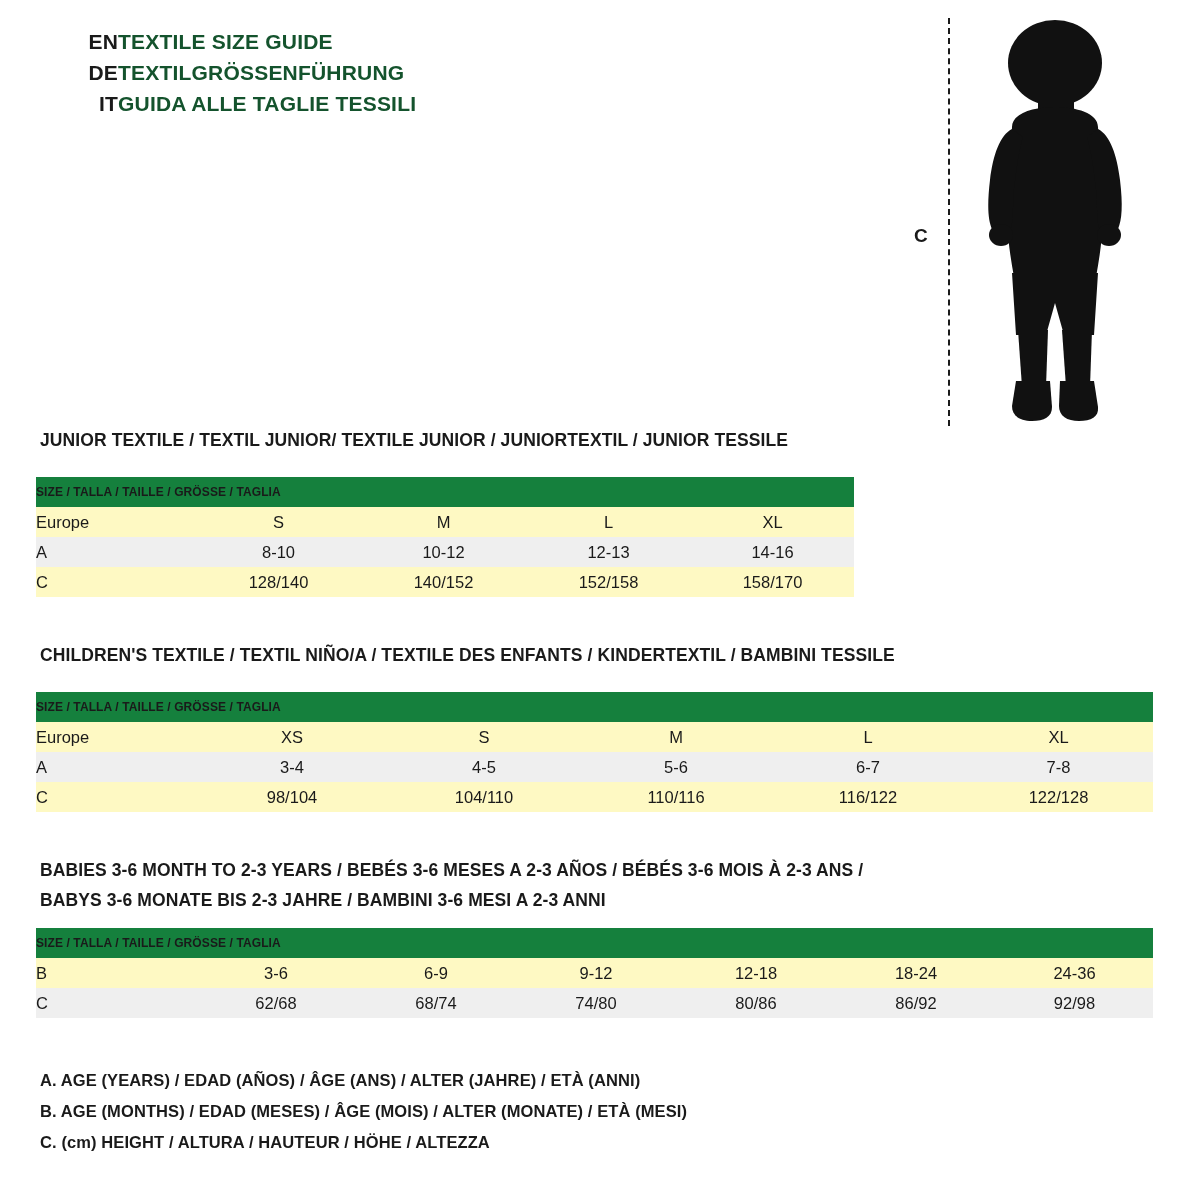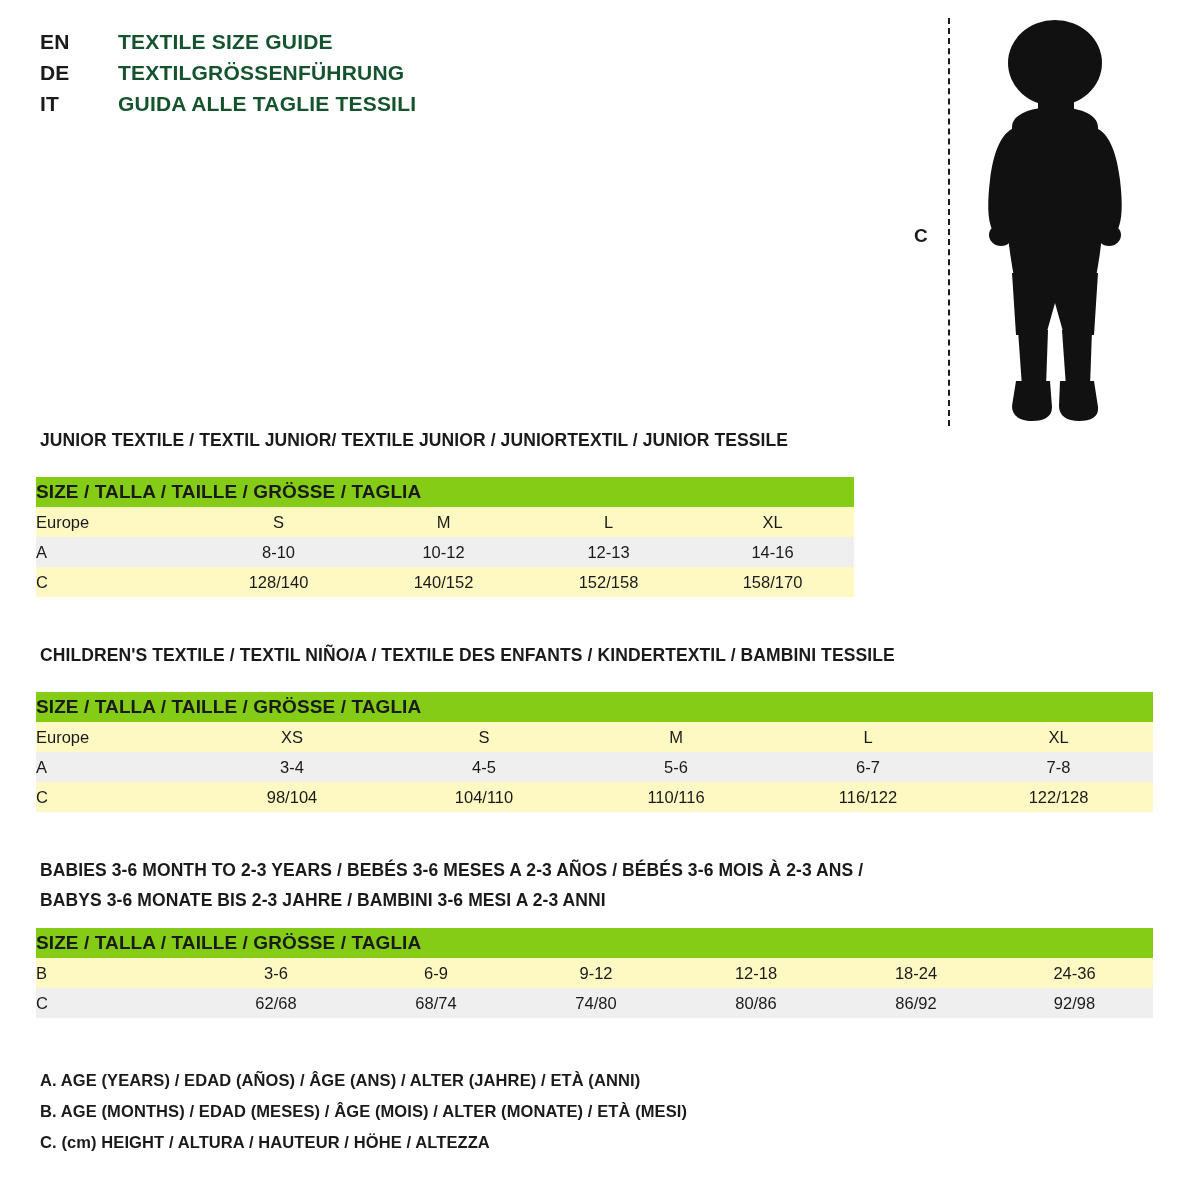--- a/index.html
+++ b/index.html
@@ -33,20 +33,21 @@
     display: flex;
     align-items: baseline;
     height: 31px;
   }
   .lang-code {
     width: 78px;
     font-size: 21px;
     font-weight: bold;
     letter-spacing: 0.2px;
     color: #1a1a1a;
+    text-align: right;
   }
   .lang-title {
     font-size: 21px;
     font-weight: bold;
     letter-spacing: 0.2px;
     color: #14532d;
     white-space: nowrap;
   }
 
   
@@ -101,23 +102,23 @@
     border-collapse: collapse;
     font-size: 16.5px;
     color: #1a1a1a;
   }
   table.size-table td {
     padding: 0;
     height: 30px;
     vertical-align: middle;
   }
   .hdr-row td {
-    background: #84cc16;
-    font-weight: bold;
-    font-size: 19px;
+    background: #15803d;
+    font-weight: bold;
+    font-size: 12px;
     padding-left: 8px;
     letter-spacing: 0.1px;
   }
   .row-light td { background: #efefef; }
   .row-white td { background: #fef9c3; }
   .lbl {
     padding-left: 8px;
     text-align: left;
     font-weight: normal;
   }

